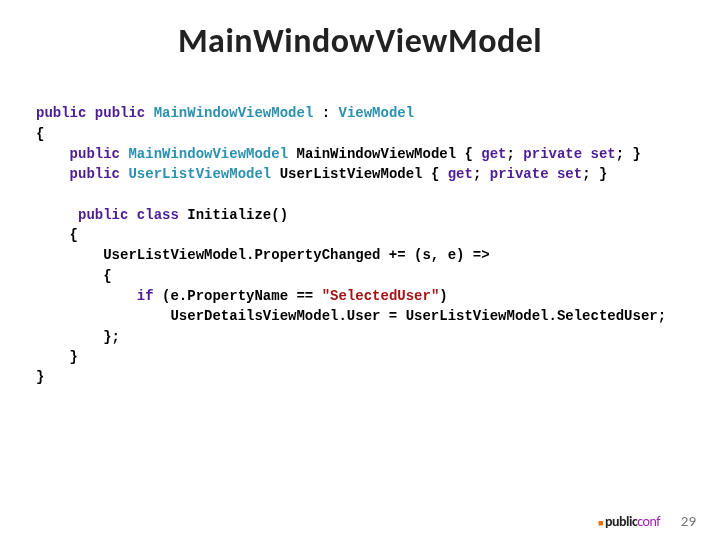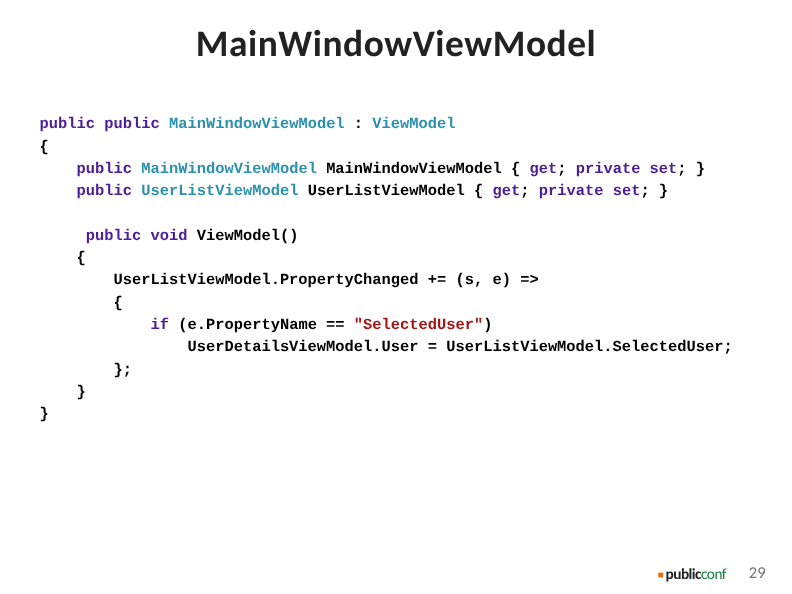--- a/index.html
+++ b/index.html
@@ -42,34 +42,34 @@
   .logo {
     position: absolute;
     bottom: 10px;
     right: 60px;
     font-size: 14px;
     font-weight: 700;
     color: #222;
     letter-spacing: -0.5px;
   }
   .logo .dot { color: #ef6c00; font-size: 9px; vertical-align: middle; margin-right: 2px;}
-  .logo .conf { color: #15803d; font-weight: 400; }
+  .logo .conf { color: #a21caf; font-weight: 400; }
 </style>
 </head>
 <body>
 
 <div class="title">MainWindowViewModel</div>
 
 <div class="code">
 <span><span class="kw">public</span> <span class="kw">public</span> <span class="typ">MainWindowViewModel</span><span> : </span><span class="typ">ViewModel</span></span>
 <span>{</span>
 <span><span>    </span><span class="kw">public</span> <span class="typ">MainWindowViewModel</span><span> MainWindowViewModel { </span><span class="kw">get</span><span>; </span><span class="kw">private</span> <span class="kw">set</span><span>; }</span></span>
 <span><span>    </span><span class="kw">public</span> <span class="typ">UserListViewModel</span><span> UserListViewModel { </span><span class="kw">get</span><span>; </span><span class="kw">private</span> <span class="kw">set</span><span>; }</span></span>
 <span></span>
-<span><span>     </span><span class="kw">public</span> <span class="kw">void</span><span> ViewModel()</span></span>
+<span><span>     </span><span class="kw">public</span> <span class="kw">class</span><span> Initialize()</span></span>
 <span>    {</span>
 <span>        UserListViewModel.PropertyChanged += (s, e) =&gt;</span>
 <span>        {</span>
 <span><span>            </span><span class="kw">if</span><span> (e.PropertyName == </span><span class="str">"SelectedUser"</span><span>)</span></span>
 <span>                UserDetailsViewModel.User = UserListViewModel.SelectedUser;</span>
 <span>        };</span>
 <span>    }</span>
 <span>}</span>
 </div>
 

